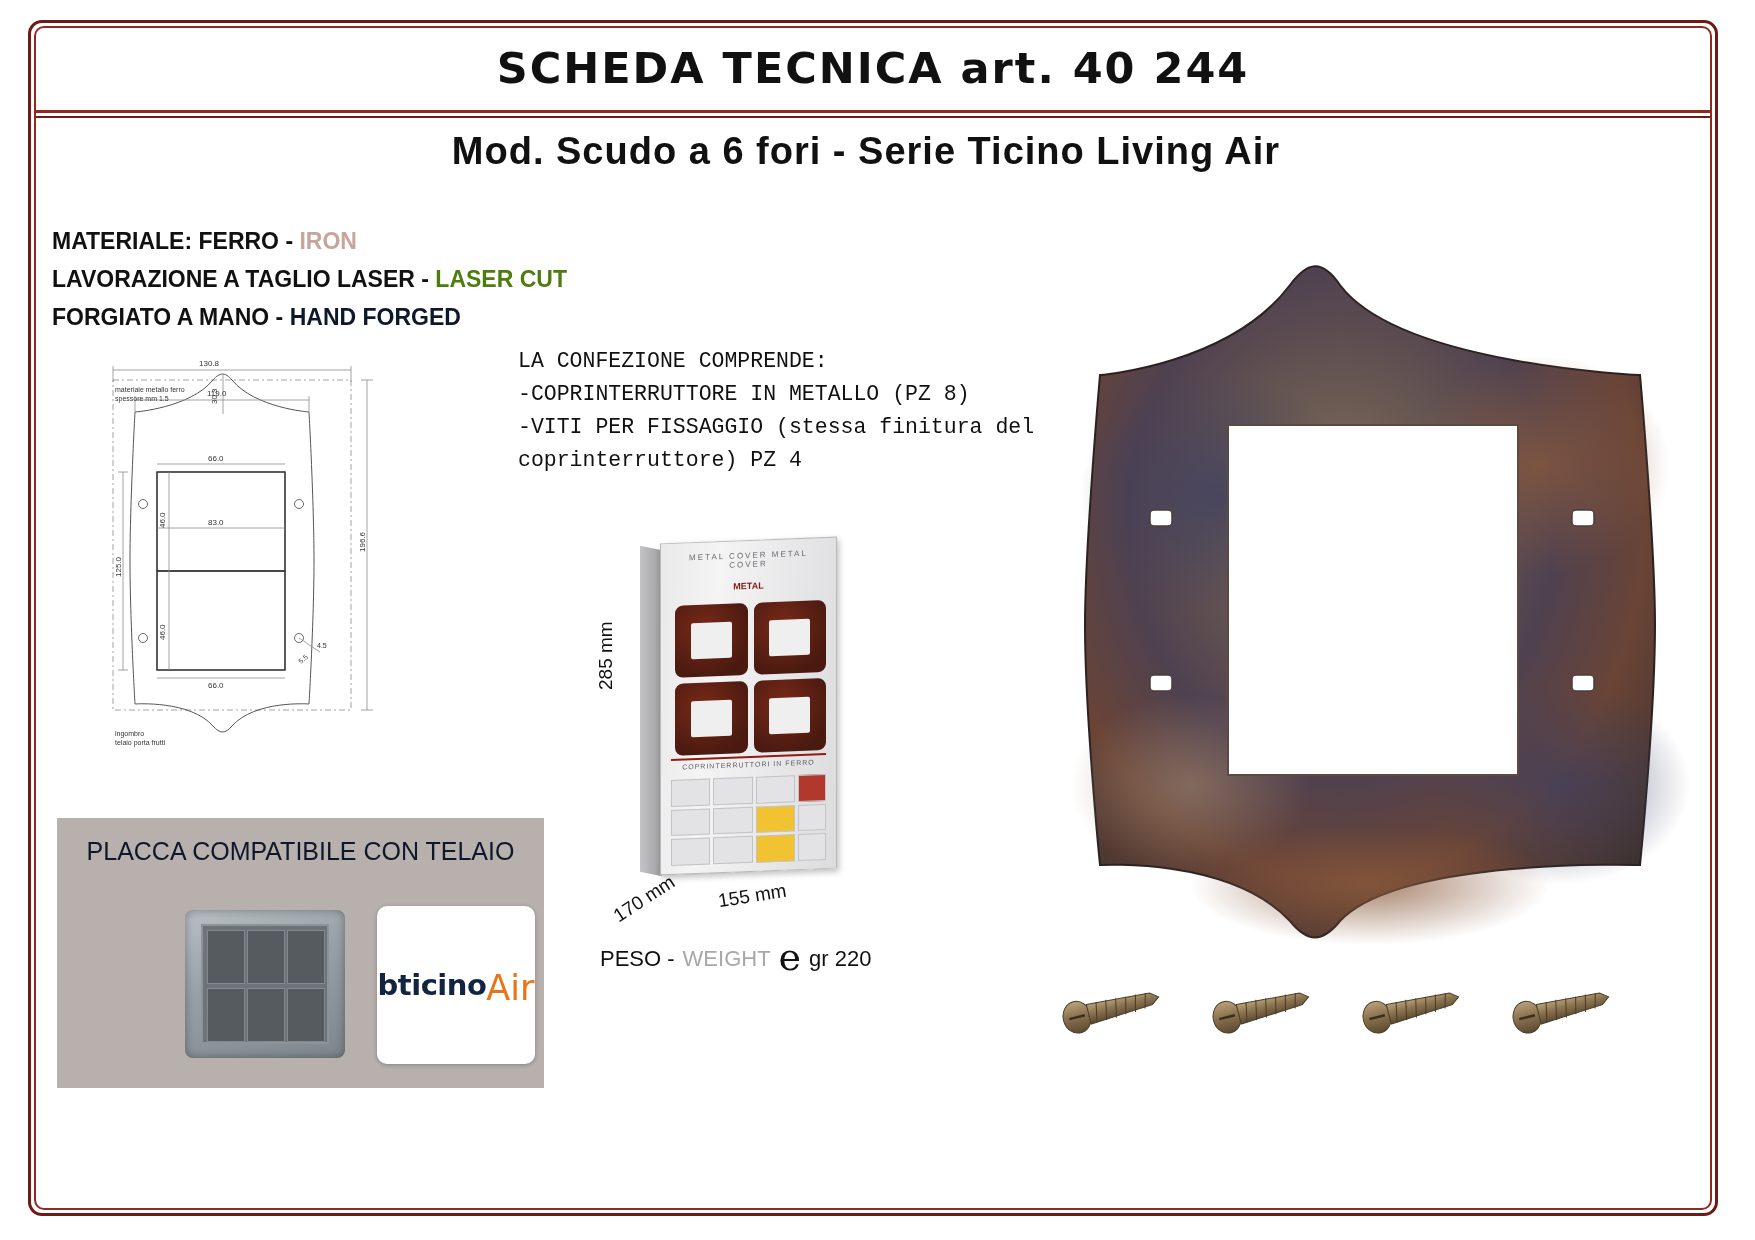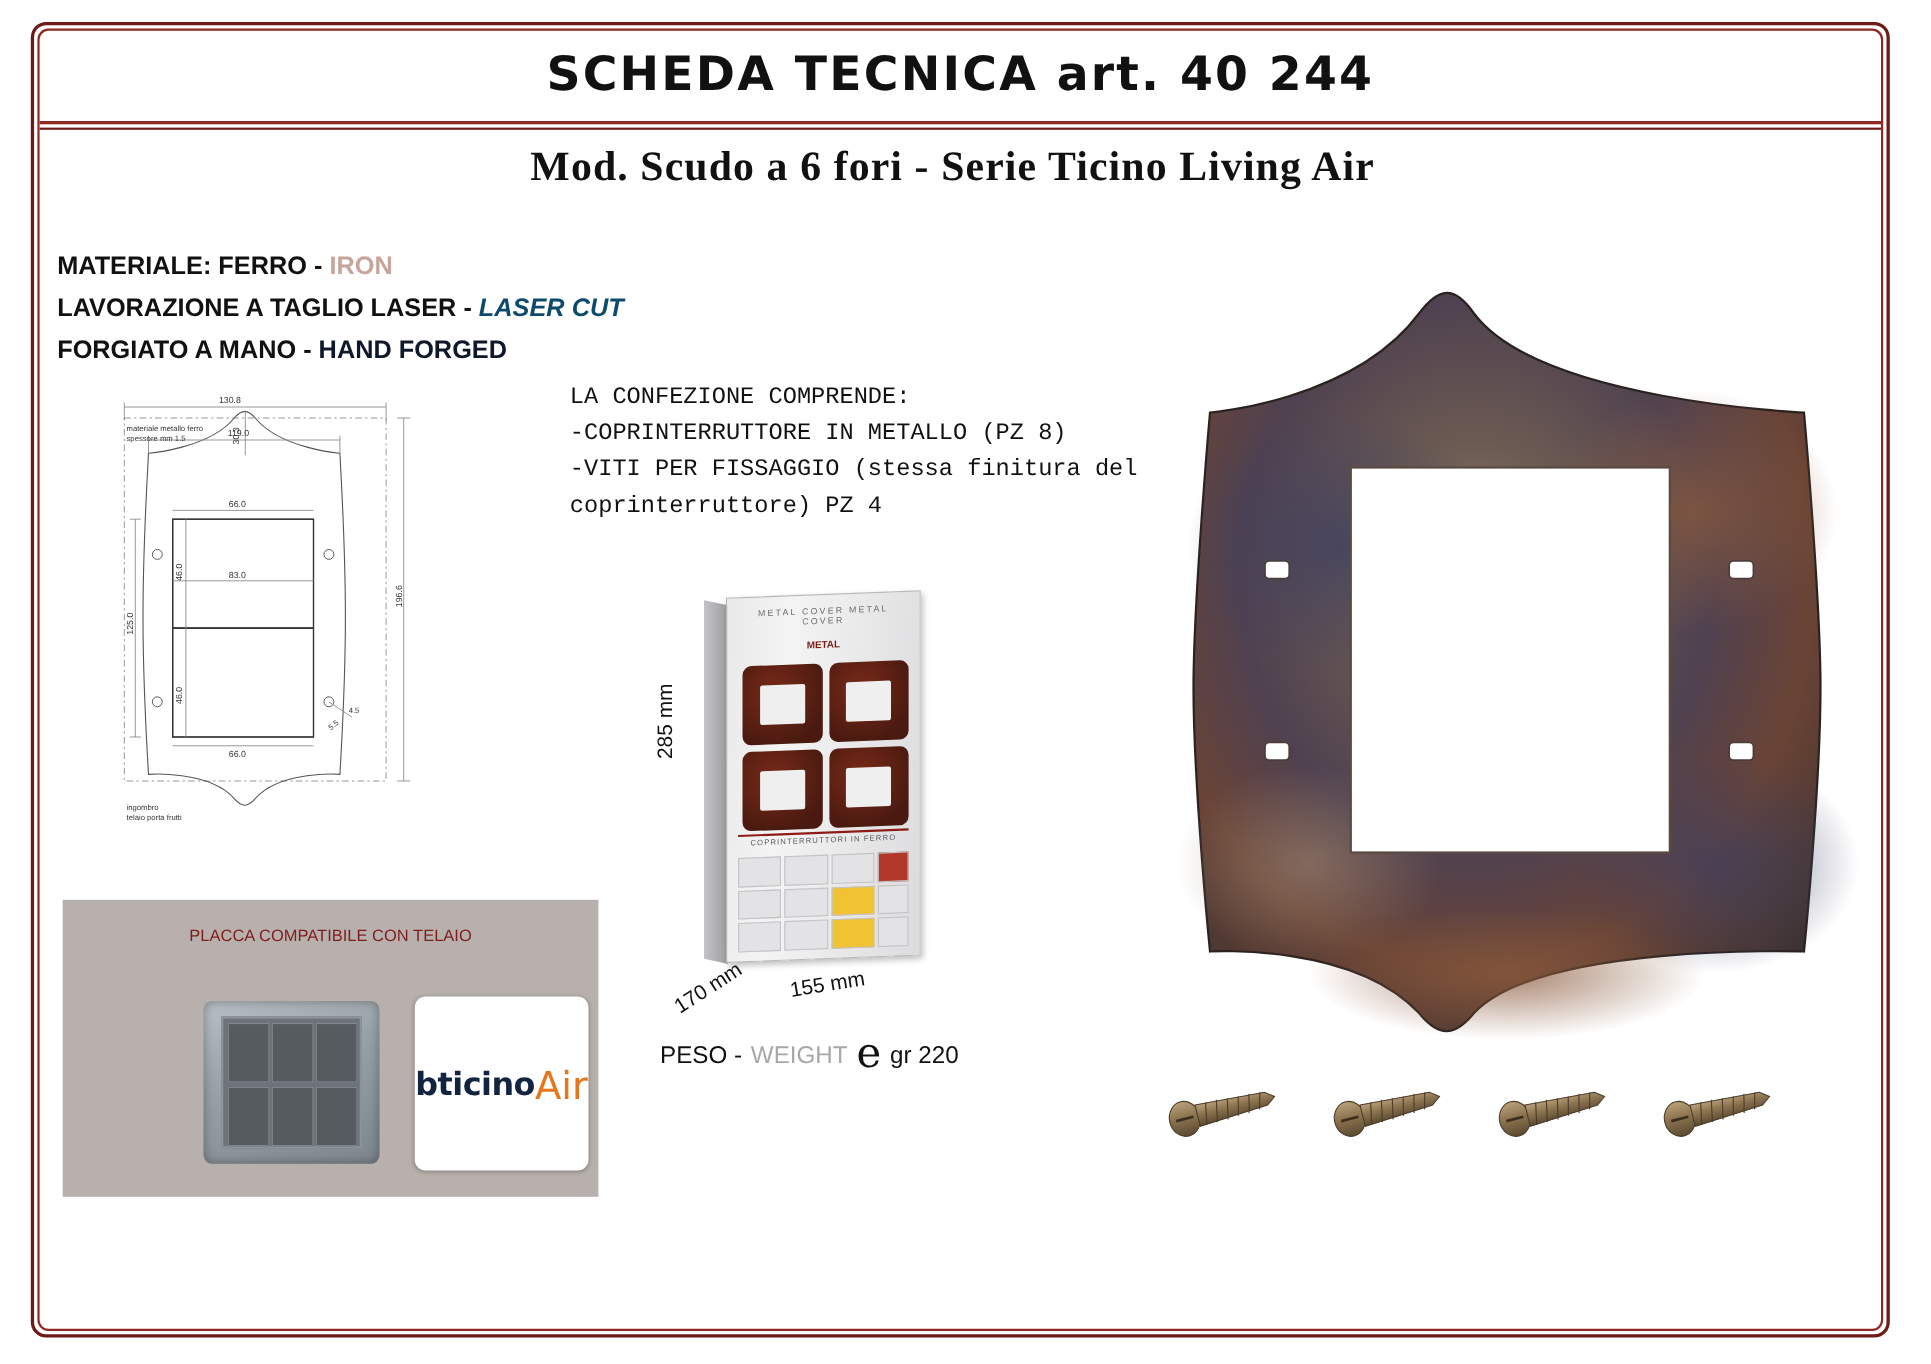--- a/index.html
+++ b/index.html
@@ -72,38 +72,38 @@
     width: 1674px;
     height: 2px;
     background: #6e1a17;
   }
   
   .subtitle {
     position: absolute;
     left: 56px; top: 130px;
     width: 1620px;
     text-align: center;
-    font-family: Liberation Serif, serif;
+    font-family: Liberation Sans, sans-serif;
     font-weight: bold;
     font-size: 38px;
     letter-spacing: 1px;
     color: #111111;
     white-space: nowrap;
   }
   
   .specs {
     position: absolute;
     left: 52px; top: 222px;
     font-size: 23px;
     font-weight: bold;
     color: #111111;
     line-height: 38px;
   }
   .specs .en-iron { color: #c8a59a; font-weight: bold; }
-  .specs .en-laser { color: #0c4a6e; font-weight: bold; font-style: italic; }
+  .specs .en-laser { color: #4d7c0f; font-weight: bold; }
   .specs .en-forged { color: #0f172a; font-weight: bold; margin-top: 30px; }
   
   .package-text {
     position: absolute;
     left: 518px; top: 345px;
     width: 520px;
     font-size: 21.5px;
     color: #111111;
     line-height: 33px;
     font-family: Liberation Mono, monospace;
@@ -122,22 +122,22 @@
     left: 57px; top: 818px;
     width: 487px;
     height: 270px;
     background: #b7b0ad;
   }
   .compat-caption {
     position: absolute;
     left: 0; top: 18px;
     width: 487px;
     text-align: center;
-    font-size: 15px;
-    color: #7f1d1d;
+    font-size: 25px;
+    color: #0f172a;
     line-height: 30px;
   }
   .frame-photo {
     position: absolute;
     left: 128px; top: 92px;
     width: 160px;
     height: 148px;
     background: linear-gradient(160deg,#b9c0c5 0%, #99a2a9 40%, #7d868d 100%);
     border-radius: 8px;
     box-shadow: inset 0 0 10px rgba(0,0,0,0.35);

